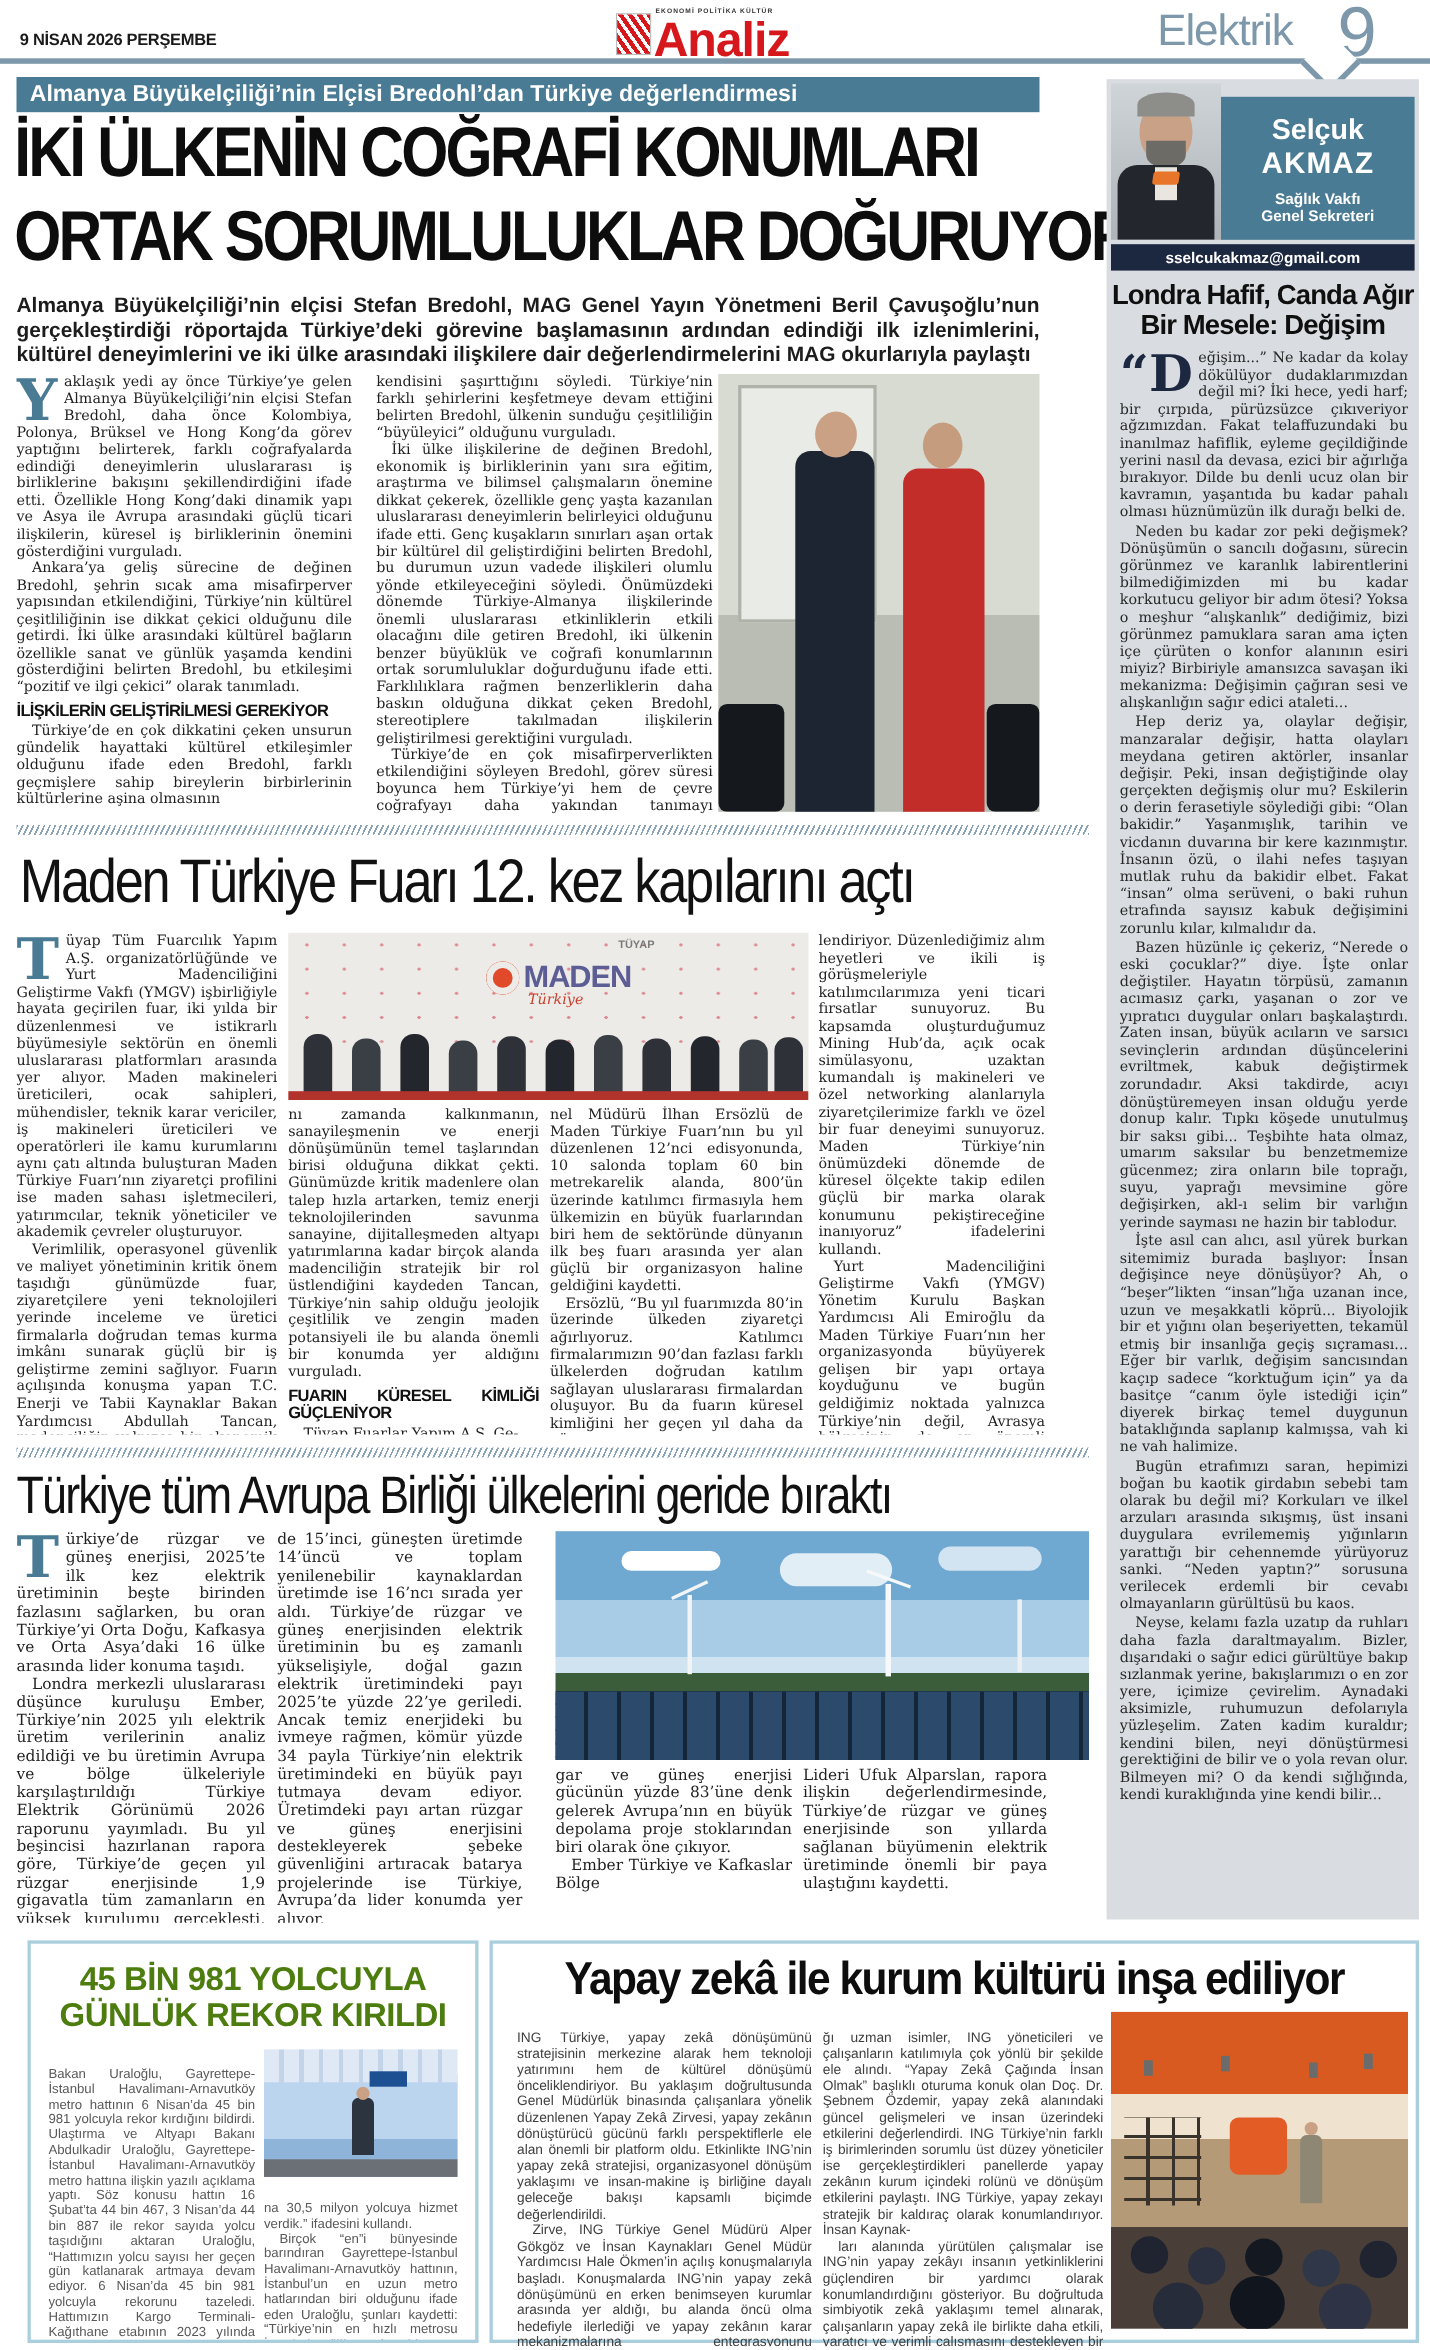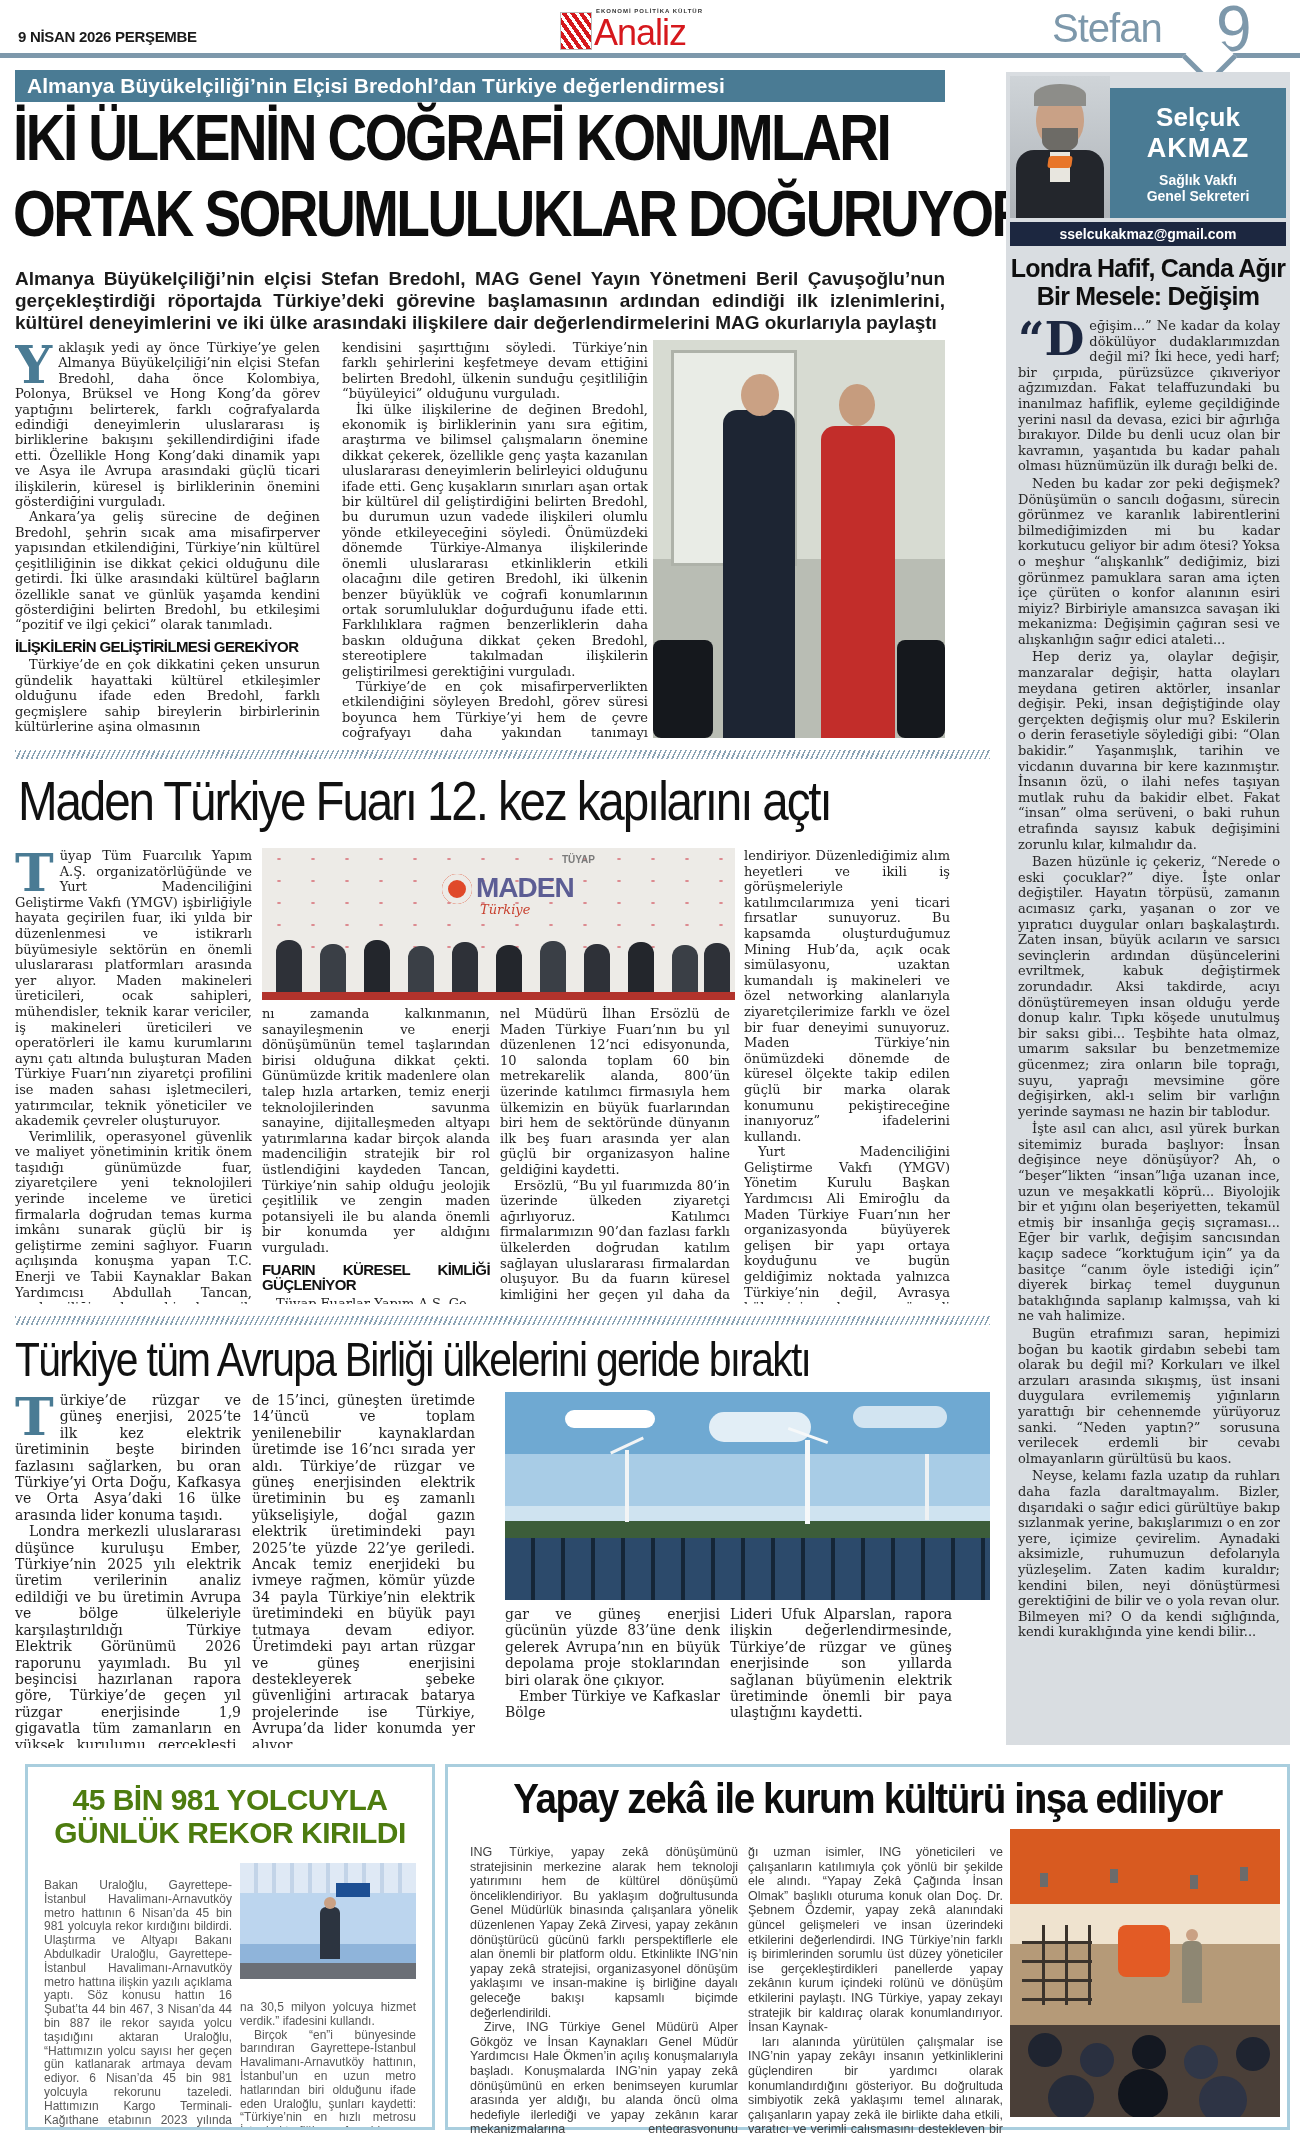--- a/index.html
+++ b/index.html
@@ -34,24 +34,24 @@
 <body>
 
 <div id="page">
 
   <div class="abs" style="left:18px;top:28px;font-size:15px;font-weight:bold;color:#1a1a1a;letter-spacing:-0.3px;">9 NİSAN 2026 PERŞEMBE</div>
 
   <div class="abs" style="left:560px;top:4px;width:220px;height:48px;">
     <div class="abs" style="left:0;top:8px;width:30px;height:36px;background:
          repeating-linear-gradient(55deg,#d6181d 0 4px,#ffffff 4px 7px);border:1px solid #bbb;"></div>
     <div class="abs" style="left:36px;top:4px;font-size:6px;font-weight:bold;color:#333;letter-spacing:1px;">EKONOMİ POLİTİKA KÜLTÜR</div>
-    <div class="abs" style="left:34px;top:8px;font-size:36px;font-weight:normal;color:#d6181d;letter-spacing:-1px;">Analiz</div>
-  </div>
-
-  <div class="abs" style="left:1052px;top:6px;font-size:40px;color:#7d98ab;letter-spacing:-1px;">Stefan</div>
+    <div class="abs" style="left:34px;top:8px;font-size:44px;font-weight:bold;color:#d6181d;letter-spacing:-1px;">Analiz</div>
+  </div>
+
+  <div class="abs" style="left:1052px;top:6px;font-size:40px;color:#7d98ab;letter-spacing:-1px;">Elektrik</div>
   <div class="abs" style="left:1216px;top:-8px;font-size:64px;color:#7d98ab;">9</div>
 
   <div class="abs" id="rule"></div>
   <div class="abs" id="chev"></div>
 
   <div class="abs kicker" style="left:15px;top:70px;width:918px;height:24px;font-size:21px;padding:4px 0 4px 12px;">
     <span>Almanya Büyükelçiliği’nin Elçisi Bredohl’dan Türkiye değerlendirmesi</span>
   </div>
 
   <div class="abs" style="left:13px;top:100px;width:1100px;font-weight:bold;color:#0d0d0d;font-size:64px;

